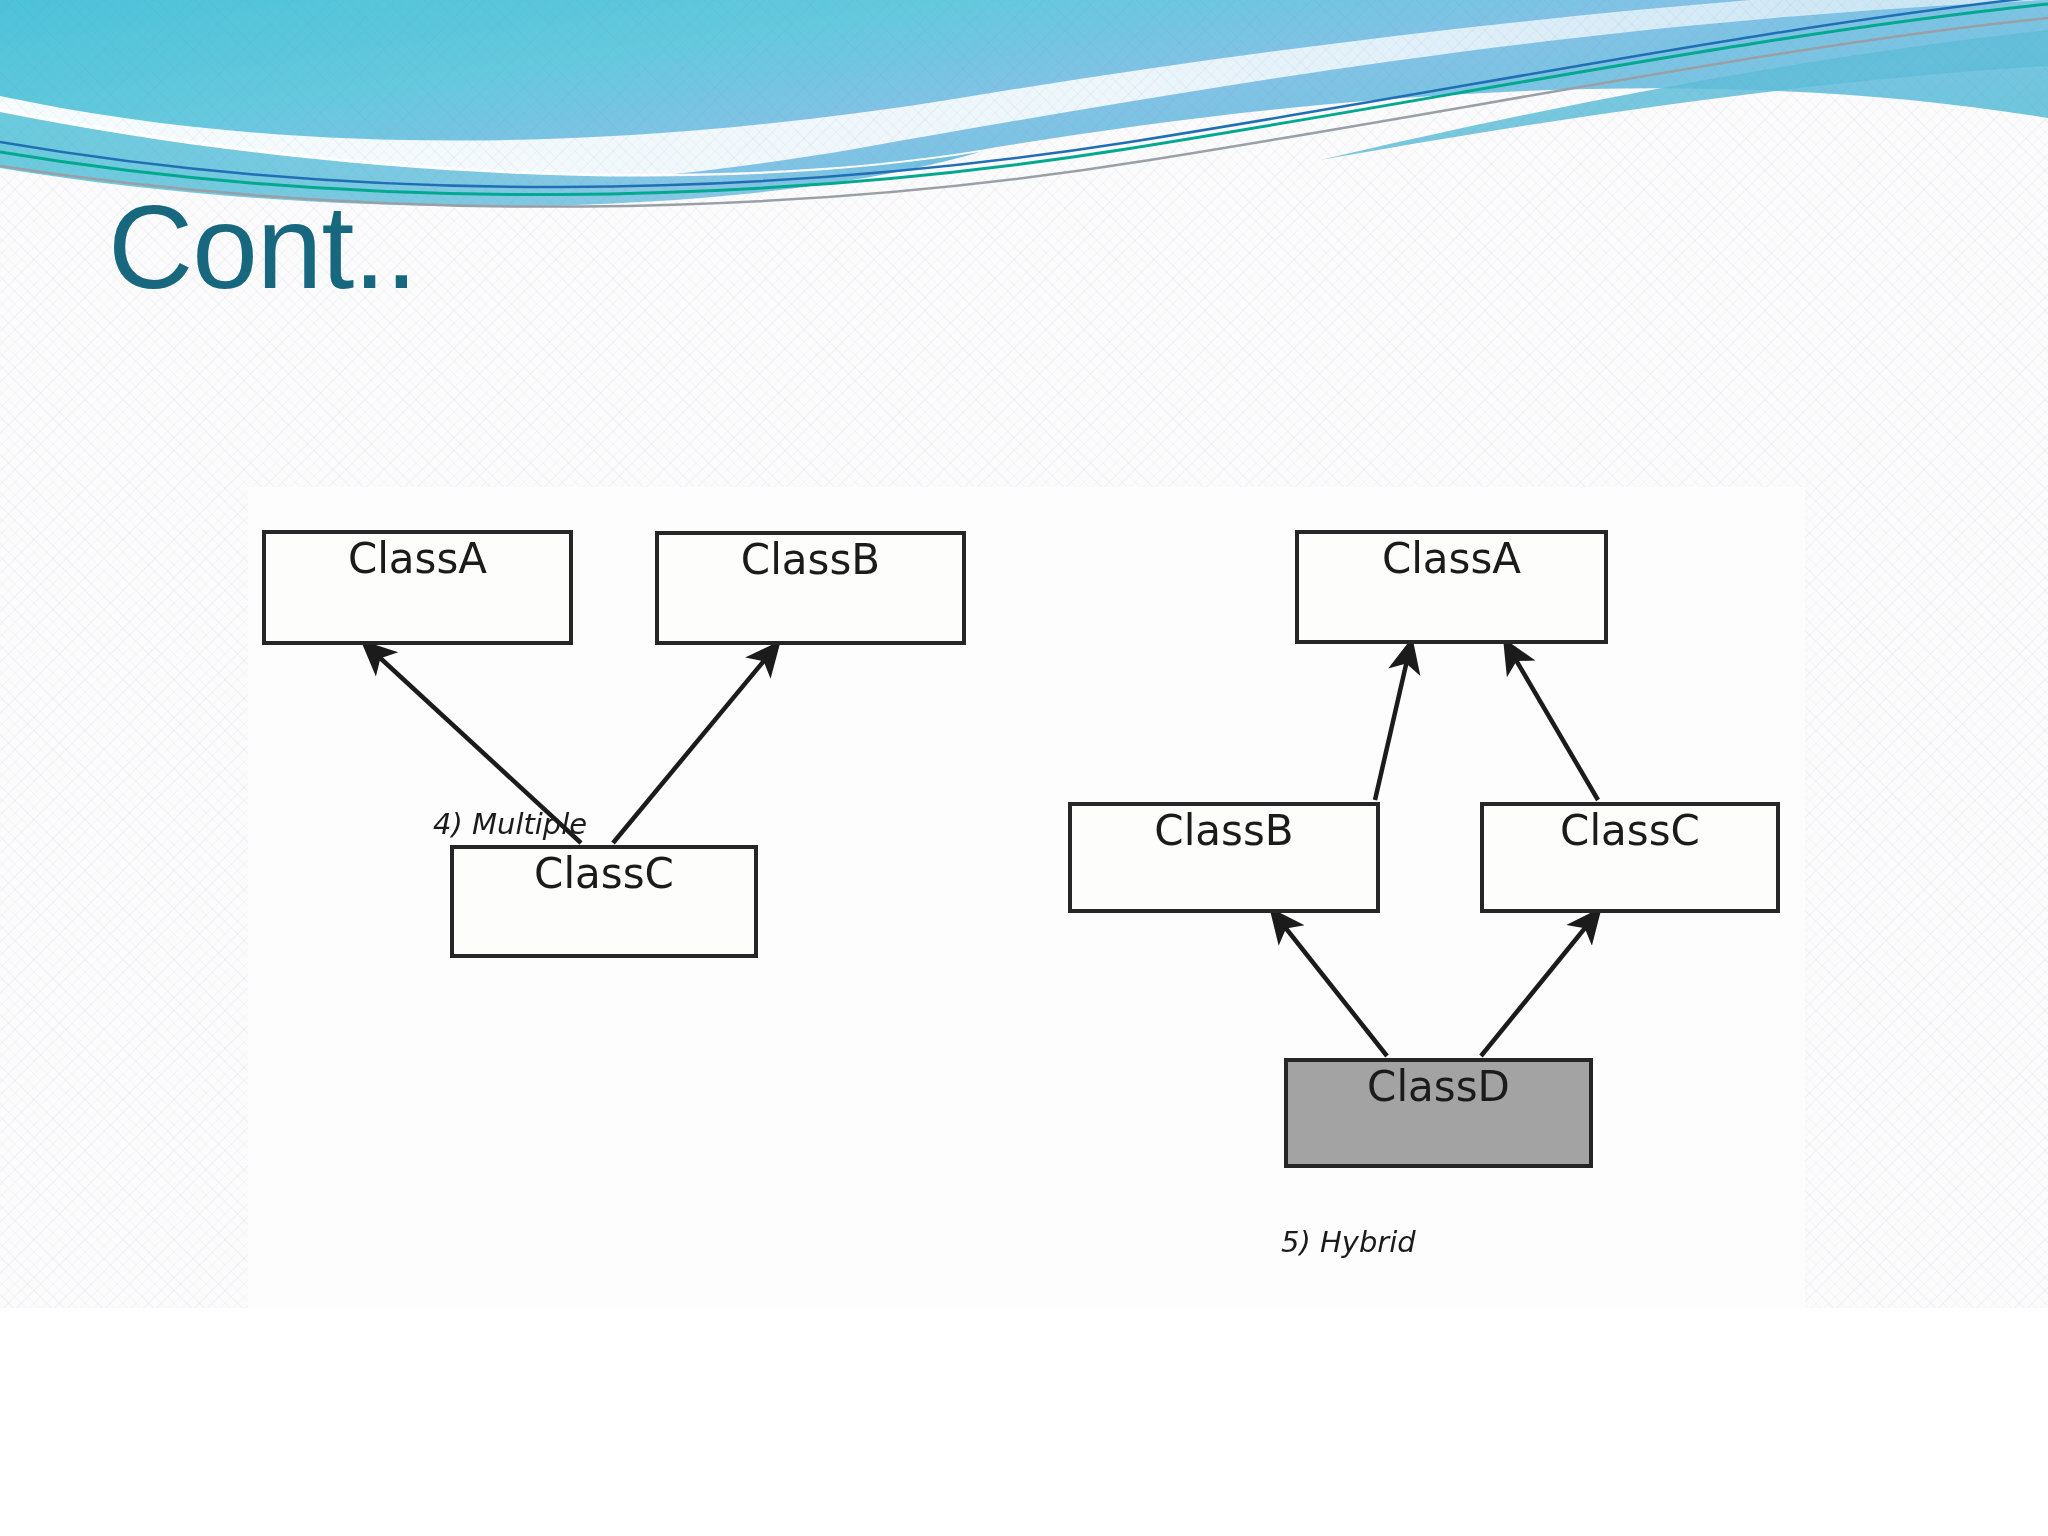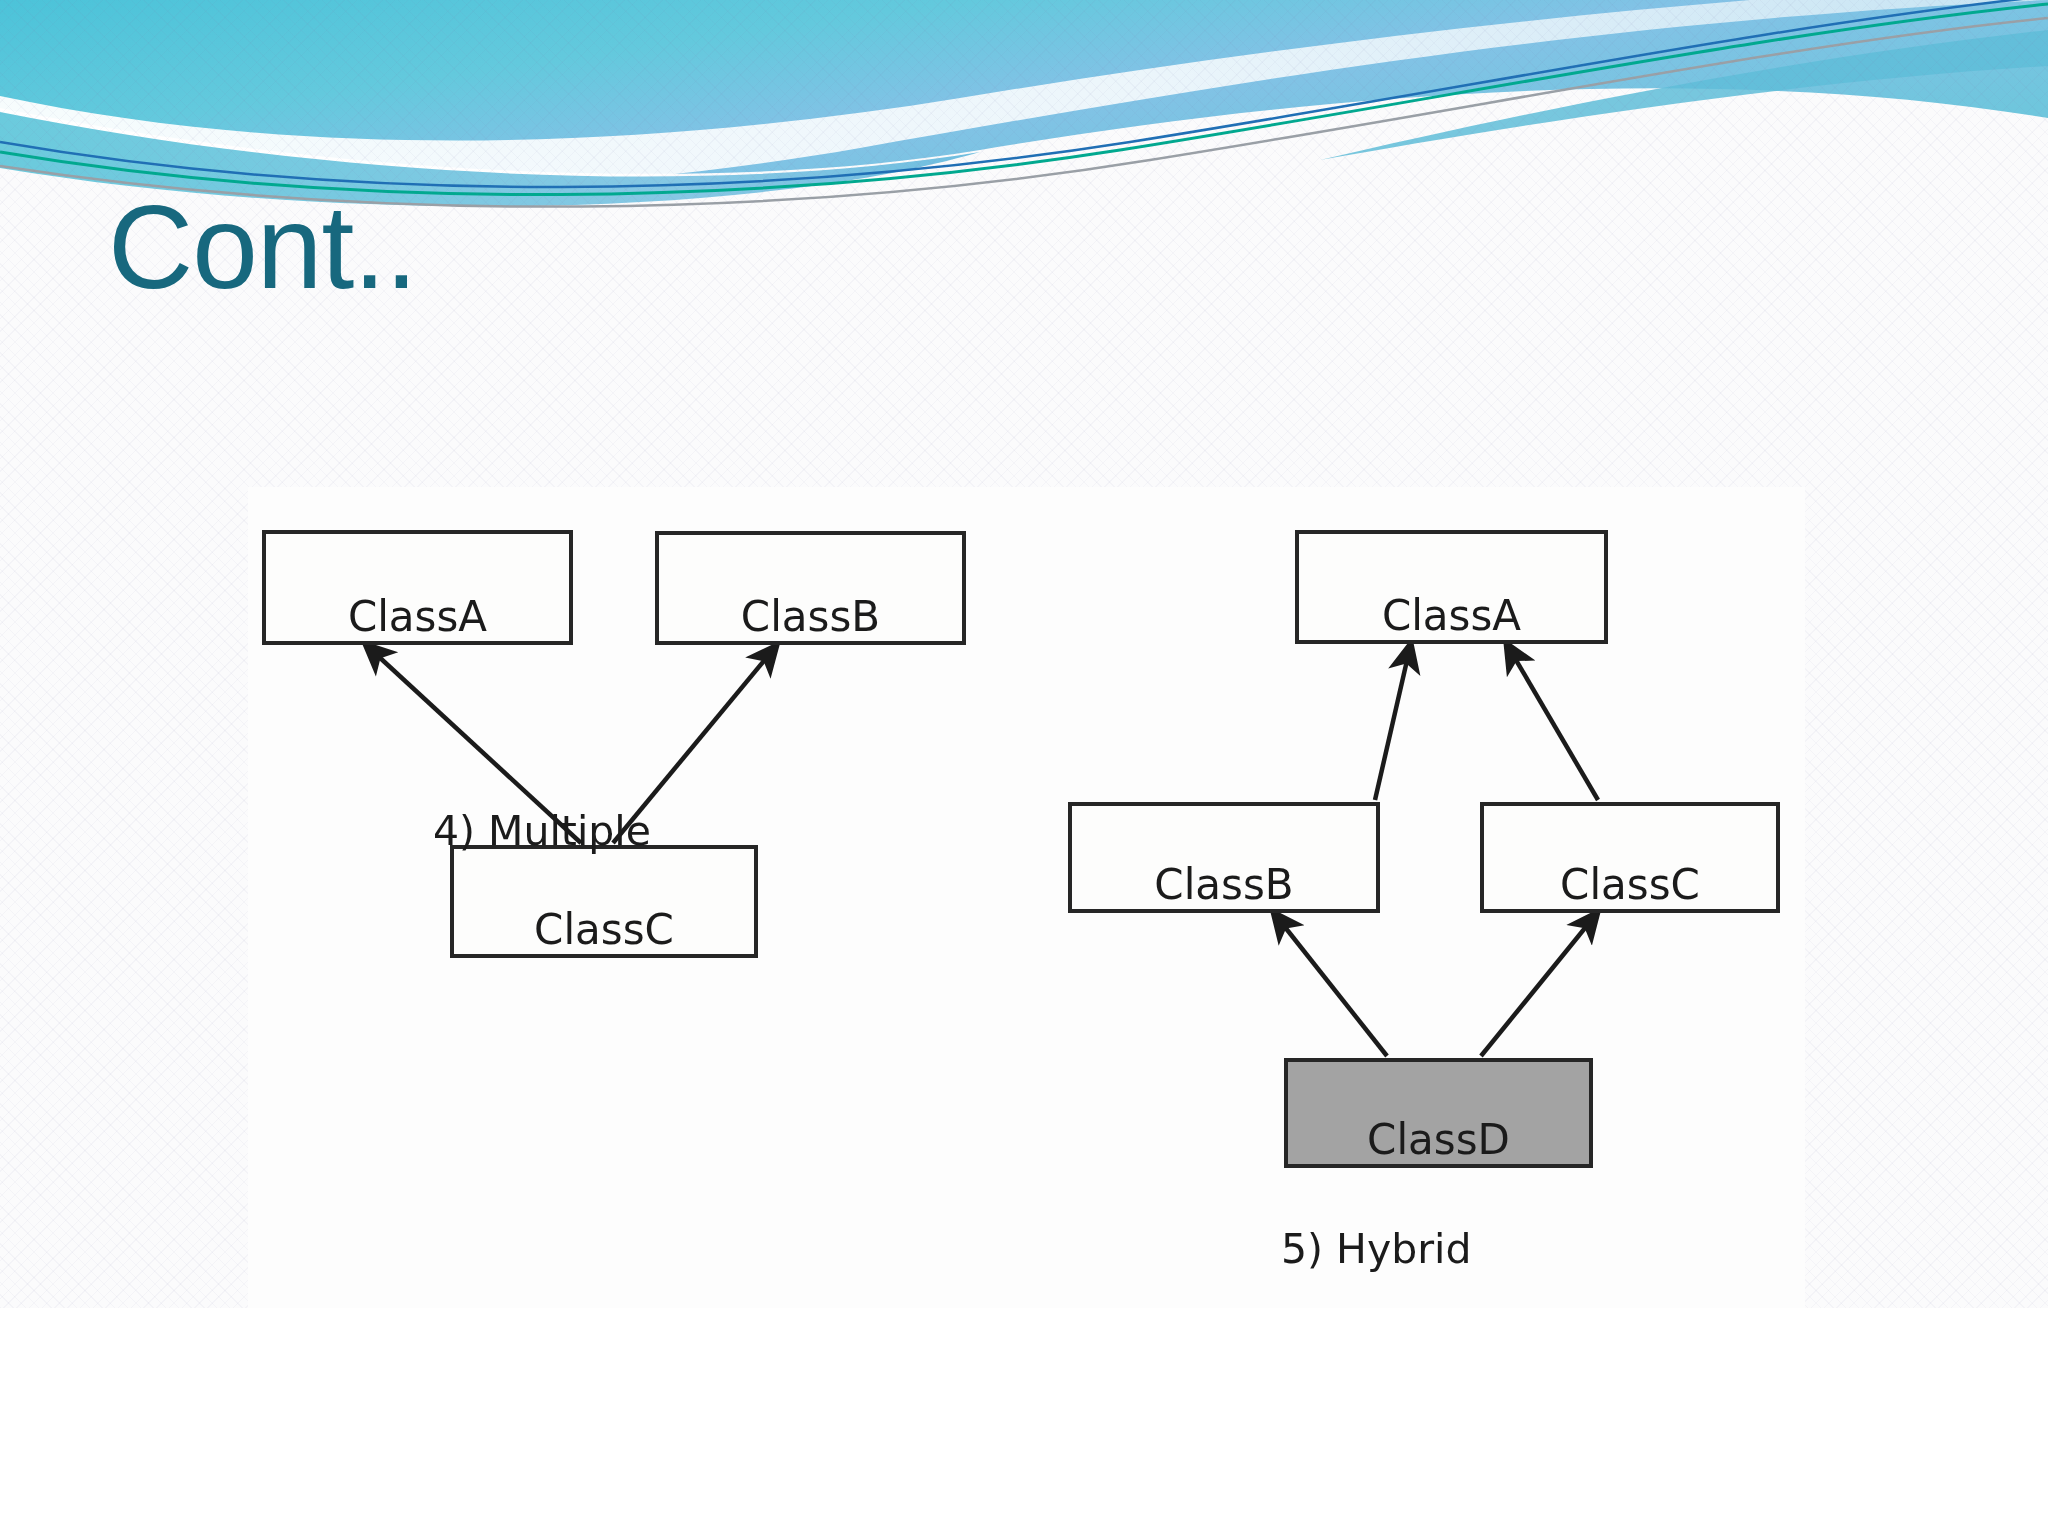--- a/index.html
+++ b/index.html
@@ -61,34 +61,35 @@
     left: 0; top: 0;
     width: 1557px;
     height: 858px;
   }
 
   .cls-box {
     position: absolute;
     border: 4px solid #262626;
     background: #fdfdfc;
     display: flex;
-    align-items: flex-end;
+    align-items: flex-start;
     justify-content: center;
     font-family: "DejaVu Sans", sans-serif;
     font-size: 42px;
     color: #1b1b1b;
     letter-spacing: 0px;
   }
 
   .diagram-caption {
     position: absolute;
     font-family: "DejaVu Sans", sans-serif;
-    font-size: 41px;
+    font-size: 29px;
     color: #1b1b1b;
     white-space: nowrap;
+    font-style: italic;
   }
 
   
   #stray-dot {
     position: absolute;
     left: 246px;
     top: 1318px;
     font-size: 46px;
     color: #3b3b3b;
     font-family: "Liberation Sans", sans-serif;

